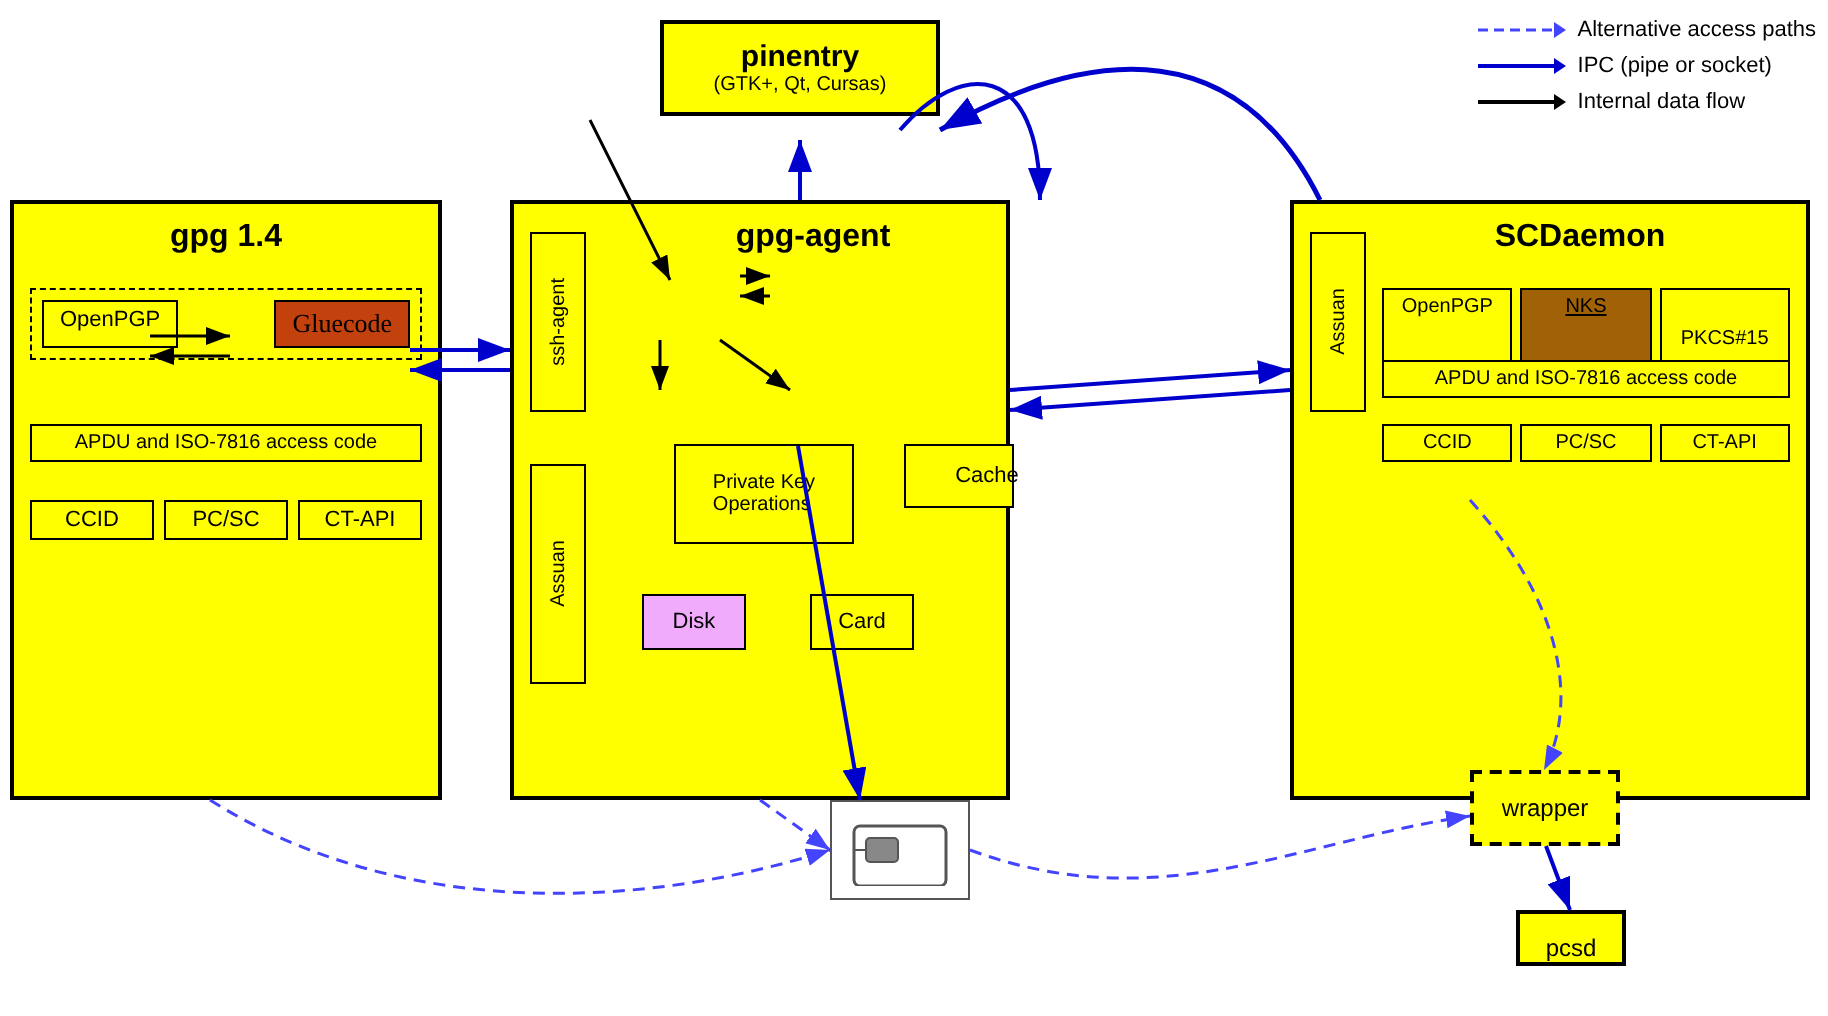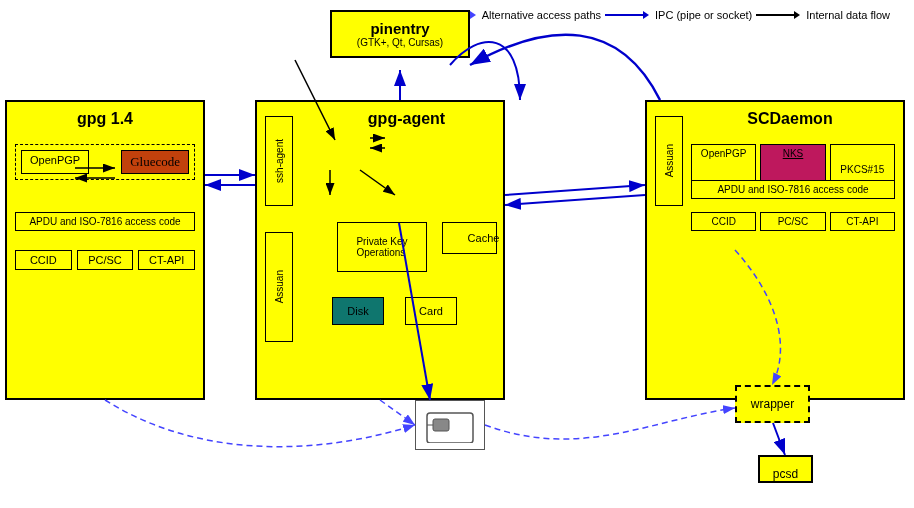--- a/index.html
+++ b/index.html
@@ -14,23 +14,23 @@
     }
     .diagram-container {
       position: relative;
       width: 914px;
       height: 508px;
     }
     
     .legend {
       position: absolute;
       top: 8px;
-      right: 24px;
-      display: flex;
-      flex-direction: row;
+      right: 6px;
+      display: flex;
+      flex-direction: column;
       gap: 4px;
     }
     .legend-item {
       display: flex;
       align-items: center;
       gap: 6px;
       font-size: 11px;
     }
     
     #pinentry-box {
@@ -48,21 +48,21 @@
       font-weight: bold;
     }
     #pinentry-box .sub {
       font-size: 10px;
     }
     
     #gpg14-box {
       position: absolute;
       top: 100px;
       left: 5px;
-      width: 200px;
+      width: 216px;
       height: 300px;
       background: #FFFF00;
       border: 2px solid #000;
     }
     
     #gpgagent-box {
       position: absolute;
       top: 100px;
       left: 255px;
       width: 250px;
@@ -189,37 +189,37 @@
     <div style="position:absolute; top:14px; left:8px; width:28px; height:90px; border:1.5px solid #000; background:#FFFF00; display:flex; align-items:center; justify-content:center;">
       <span style="writing-mode:vertical-rl; transform:rotate(180deg); font-size:10px;">ssh-agent</span>
     </div>
 
     <div style="position:absolute; top:130px; left:8px; width:28px; height:110px; border:1.5px solid #000; background:#FFFF00; display:flex; align-items:center; justify-content:center;">
       <span style="writing-mode:vertical-rl; transform:rotate(180deg); font-size:10px;">Assuan</span>
     </div>
 
     <div style="position:absolute; top:120px; left:80px; width:90px; height:50px; border:1.5px solid #000; background:#FFFF00; display:flex; align-items:center; justify-content:center; font-size:10px;">Private Key<br>Operations</div>
 
-    <div style="position:absolute; top:120px; left:185px; width:55px; height:32px; border:1.5px solid #000; background:#FFFF00; display:flex; align-items:center; justify-content:center; font-size:11px;padding-left:28px;">Cache</div>
-
-    <div style="position:absolute; top:195px; left:75px; width:52px; height:28px; border:1.5px solid #000; background:#0f766e; display:flex; align-items:center; justify-content:center; font-size:11px;">Disk</div>
+    <div style="position:absolute; top:120px; left:195px; width:55px; height:32px; border:1.5px solid #000; background:#FFFF00; display:flex; align-items:center; justify-content:center; font-size:11px;padding-left:28px;">Cache</div>
+
+    <div style="position:absolute; top:195px; left:64px; width:52px; height:28px; border:1.5px solid #000; background:#f0abfc; display:flex; align-items:center; justify-content:center; font-size:11px;">Disk</div>
 
     <div style="position:absolute; top:195px; left:148px; width:52px; height:28px; border:1.5px solid #000; background:#FFFF00; display:flex; align-items:center; justify-content:center; font-size:11px;">Card</div>
   </div>
 
   <div id="scdaemon-box">
     <div style="text-align:center; font-size:16px; font-weight:bold; padding-top:8px; padding-left:30px;">SCDaemon</div>
 
     <div style="position:absolute; top:14px; left:8px; width:28px; height:90px; border:1.5px solid #000; background:#FFFF00; display:flex; align-items:center; justify-content:center;">
       <span style="writing-mode:vertical-rl; transform:rotate(180deg); font-size:10px;">Assuan</span>
     </div>
 
     <div style="position:absolute; top:42px; left:44px; right:8px; display:flex; gap:4px;">
       <div style="border:1.5px solid #000; background:#FFFF00; padding:3px 5px; font-size:10px; flex:1; text-align:center;">OpenPGP</div>
-      <div style="border:1.5px solid #000; background:#be185d; padding:3px 5px; font-size:10px; flex:1; text-align:center;text-decoration:underline;">NKS</div>
+      <div style="border:1.5px solid #000; background:#a16207; padding:3px 5px; font-size:10px; flex:1; text-align:center;text-decoration:underline;">NKS</div>
       <div style="border:1.5px solid #000; background:#FFFF00; padding:19px 5px; font-size:10px; flex:1; text-align:center;">PKCS#15</div>
     </div>
 
     <div style="position:absolute; top:78px; left:44px; right:8px; border:1.5px solid #000; background:#FFFF00; padding:3px 6px; font-size:10px; text-align:center;">APDU and ISO-7816 access code</div>
 
     <div style="position:absolute; top:110px; left:44px; right:8px; display:flex; gap:4px;">
       <div style="border:1.5px solid #000; background:#FFFF00; padding:3px 5px; font-size:10px; flex:1; text-align:center;">CCID</div>
       <div style="border:1.5px solid #000; background:#FFFF00; padding:3px 5px; font-size:10px; flex:1; text-align:center;">PC/SC</div>
       <div style="border:1.5px solid #000; background:#FFFF00; padding:3px 5px; font-size:10px; flex:1; text-align:center;">CT-API</div>
     </div>

